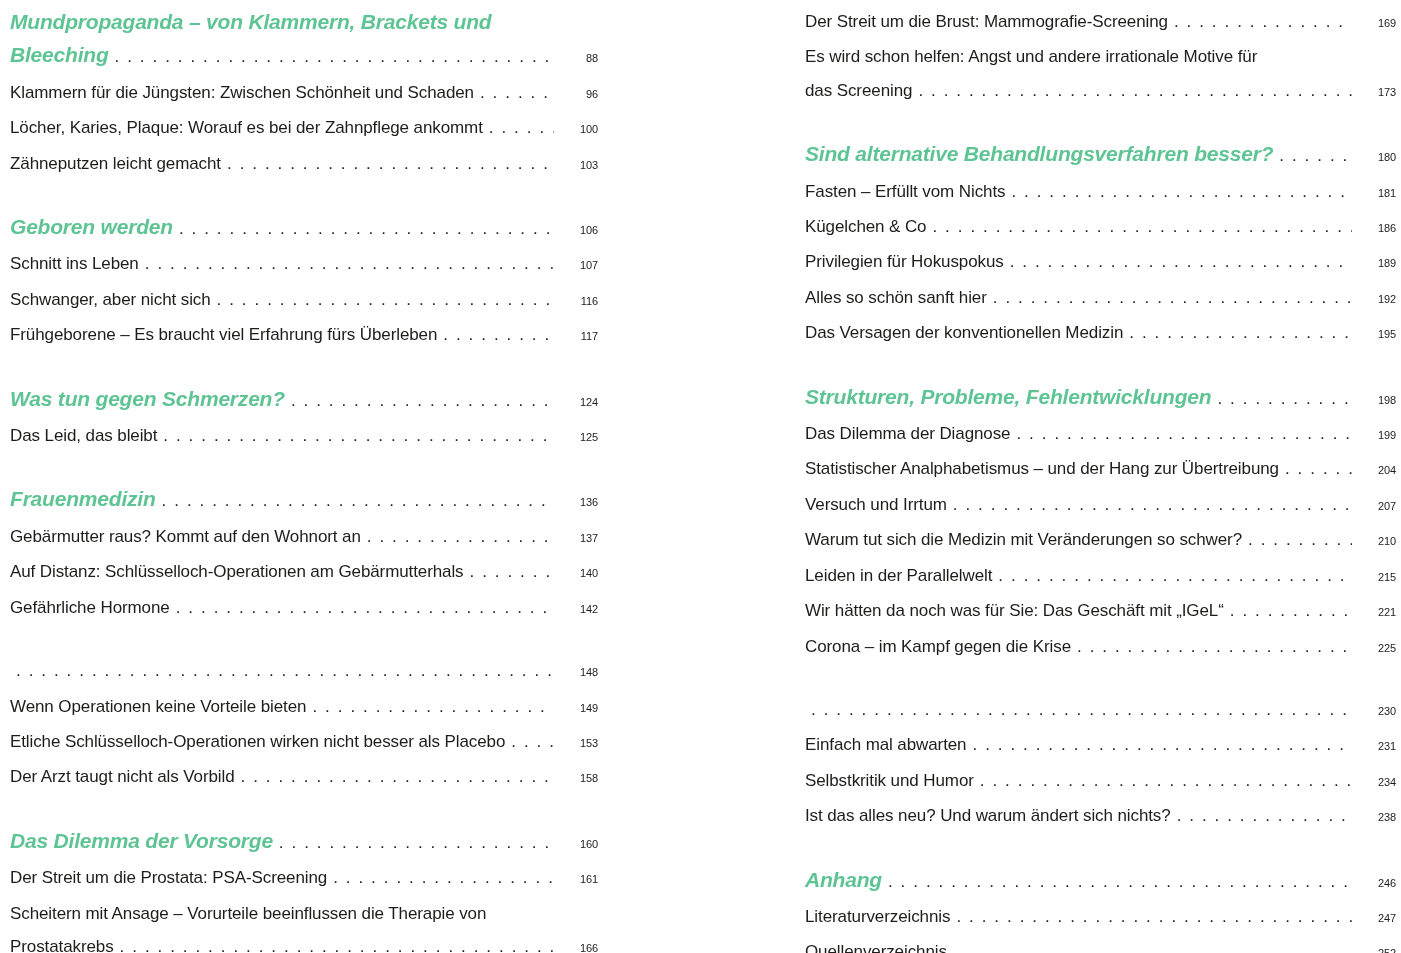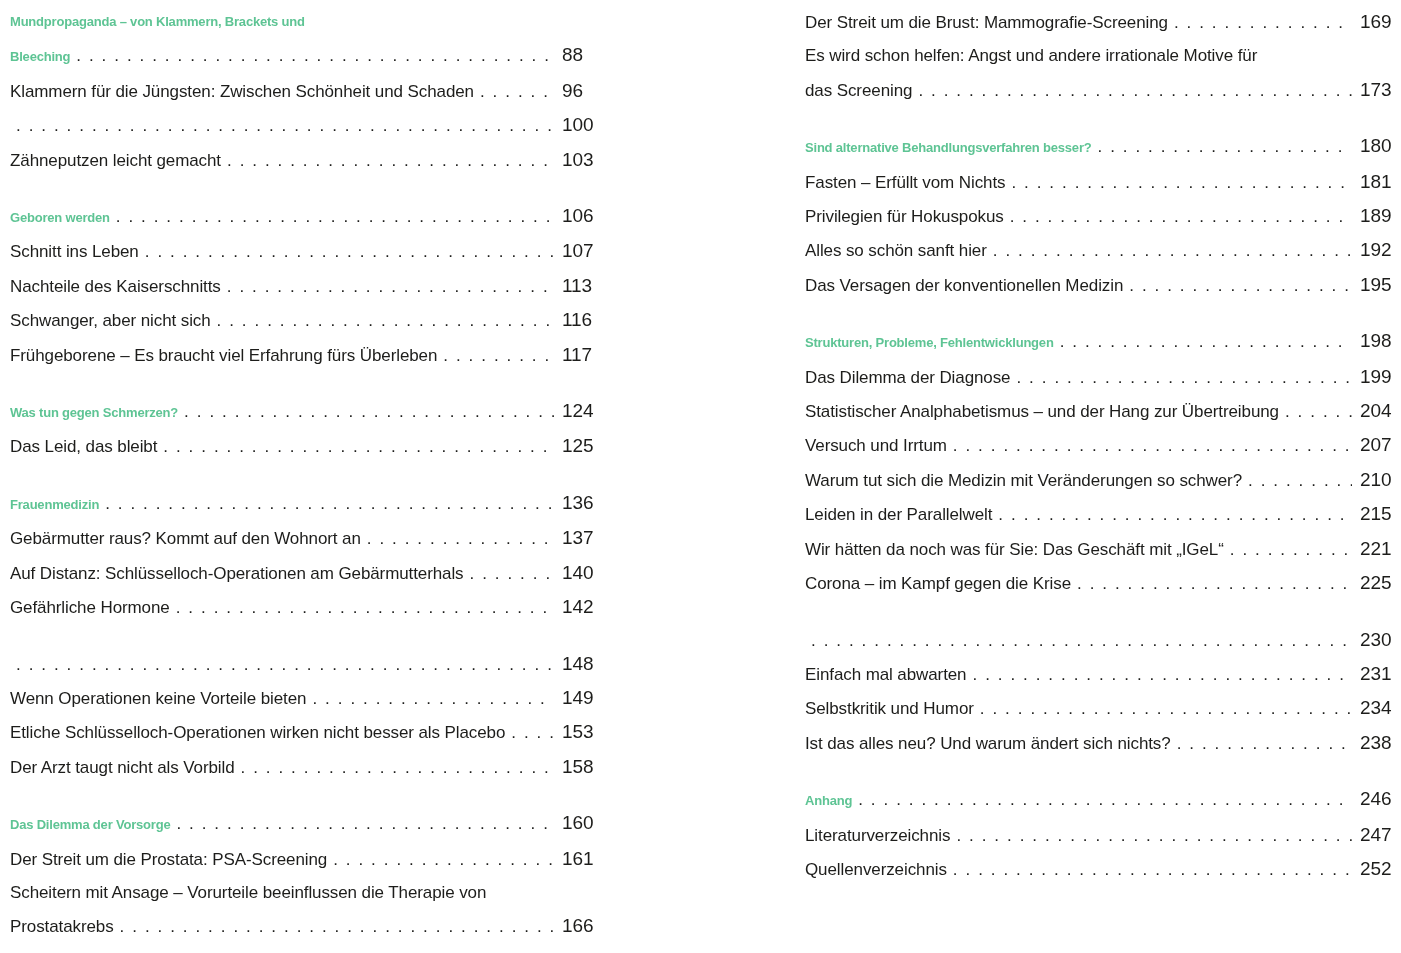--- a/index.html
+++ b/index.html
@@ -15,57 +15,59 @@
     overflow:hidden;
     font-family:"Liberation Sans",sans-serif;
     color:var(--text-color);
   }
   .spread{
     display:flex;
     padding:5px 0 0 10px;
   }
   .col{width:588px;flex:0 0 auto;}
   .col.right{width:591px;margin-left:207px;}
-  .toc-item.gap{margin-top:22px;}
+  .toc-item.gap{margin-top:28px;}
   .pre-line,.toc-row{
     line-height:var(--row-h);
     font-size:17px;
     letter-spacing:-0.1px;
     white-space:nowrap;
   }
   .toc-row{
     display:flex;
     align-items:baseline;
   }
   .toc-item.heading .title,
   .toc-item.heading .pre-line{
     color:var(--heading-color);
     font-weight:bold;
-    font-size:13px;
+    font-size:21px;
     letter-spacing:-0.2px;
+    font-style:italic;
   }
   .title{flex:0 0 auto;white-space:nowrap;}
   .dots{
     flex:1 1 auto;
     min-width:12px;
     overflow:hidden;
     white-space:nowrap;
     margin:0 8px 0 6px;
     font-size:17px;
     font-weight:normal;
     color:var(--text-color);
     letter-spacing:1.6px;
   }
   .dots::after{
     content:". . . . . . . . . . . . . . . . . . . . . . . . . . . . . . . . . . . . . . . . . . . . . . . . . . . . . . . . . . . . . . . . . . . . . . . .";
   }
   .page-num{
     flex:0 0 auto;
     min-width:36px;
-    font-size:19px;
+    text-align:right;
+    font-size:11px;
     font-weight:normal;
     color:var(--text-color);
   }
 </style>
 </head>
 <body>
 
 <div class="spread">
   <div class="col left">
       <div class="toc-item heading">
@@ -78,20 +80,21 @@
       </div>
       <div class="toc-item entry">
         <div class="toc-row">
           <span class="title">Klammern für die Jüngsten: Zwischen Schönheit und Schaden</span>
           <span class="dots"></span>
           <span class="page-num">96</span>
         </div>
       </div>
       <div class="toc-item entry">
         <div class="toc-row">
+          <span class="title">Löcher, Karies, Plaque: Worauf es bei der Zahnpflege ankommt</span>
           <span class="dots"></span>
           <span class="page-num">100</span>
         </div>
       </div>
       <div class="toc-item entry">
         <div class="toc-row">
           <span class="title">Zähneputzen leicht gemacht</span>
           <span class="dots"></span>
           <span class="page-num">103</span>
         </div>
@@ -101,27 +104,20 @@
           <span class="title">Geboren werden</span>
           <span class="dots"></span>
           <span class="page-num">106</span>
         </div>
       </div>
       <div class="toc-item entry">
         <div class="toc-row">
           <span class="title">Schnitt ins Leben</span>
           <span class="dots"></span>
           <span class="page-num">107</span>
-        </div>
-      </div>
-      <div class="toc-item entry">
-        <div class="toc-row">
-          <span class="title">Nachteile des Kaiserschnitts</span>
-          <span class="dots"></span>
-          <span class="page-num">113</span>
         </div>
       </div>
       <div class="toc-item entry">
         <div class="toc-row">
           <span class="title">Schwanger, aber nicht sich</span>
           <span class="dots"></span>
           <span class="page-num">116</span>
         </div>
       </div>
       <div class="toc-item entry">
@@ -244,20 +240,27 @@
           <span class="title">Sind alternative Behandlungsverfahren besser?</span>
           <span class="dots"></span>
           <span class="page-num">180</span>
         </div>
       </div>
       <div class="toc-item entry">
         <div class="toc-row">
           <span class="title">Fasten – Erfüllt vom Nichts</span>
           <span class="dots"></span>
           <span class="page-num">181</span>
+        </div>
+      </div>
+      <div class="toc-item entry">
+        <div class="toc-row">
+          <span class="title">Kügelchen &amp; Co</span>
+          <span class="dots"></span>
+          <span class="page-num">186</span>
         </div>
       </div>
       <div class="toc-item entry">
         <div class="toc-row">
           <span class="title">Privilegien für Hokuspokus</span>
           <span class="dots"></span>
           <span class="page-num">189</span>
         </div>
       </div>
       <div class="toc-item entry">

